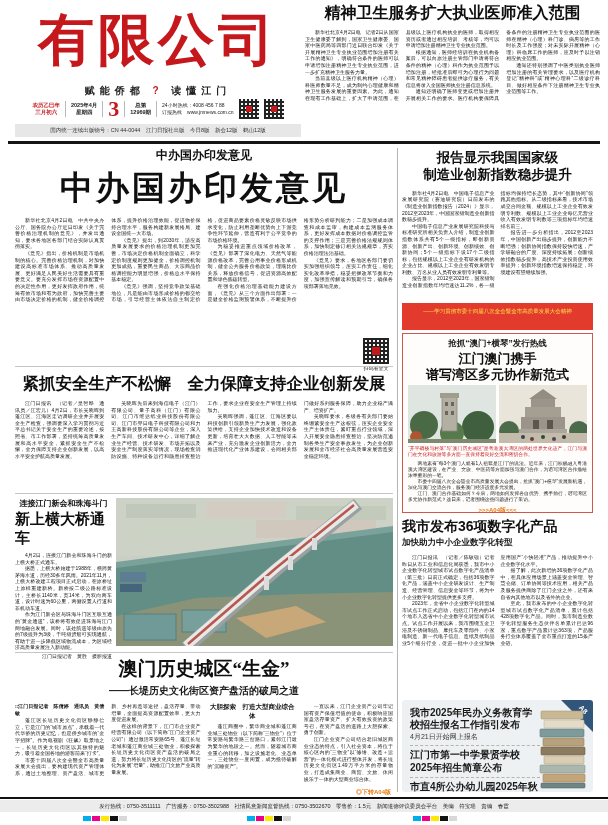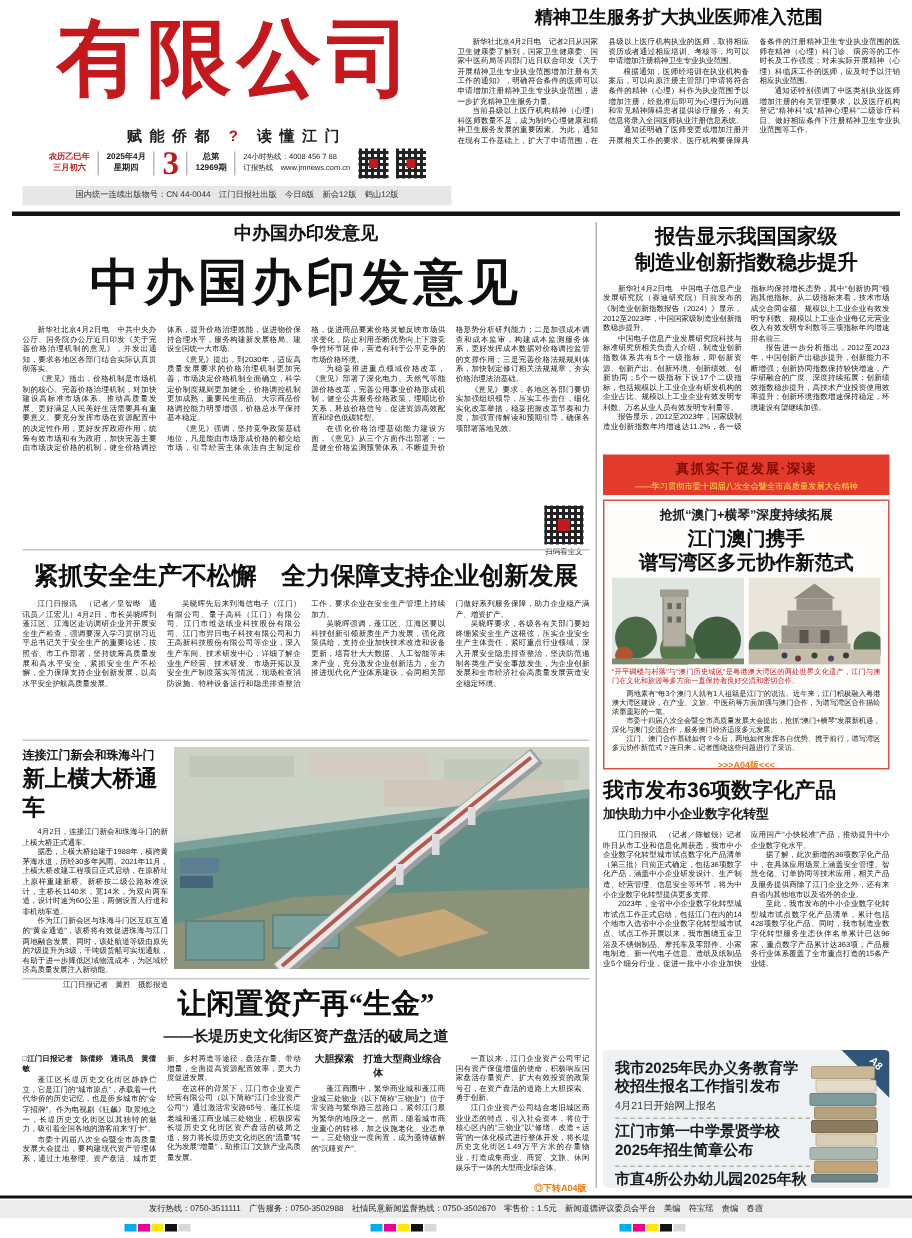--- a/index.html
+++ b/index.html
@@ -111,21 +111,21 @@
       <div>24小时热线：4008 456 7 88</div>
       <div>订报热线　www.jmnews.com.cn</div>
     </div>
     <div class="qr"></div>
     <div class="qr"></div>
   </div>
 
   <div class="abs pub-bar">国内统一连续出版物号：CN 44-0044　江门日报社出版　今日8版　新会12版　鹤山12版</div>
 
   <div class="abs" style="left:305px;top:2px;width:295px;">
-    <div class="headline" style="font-size:12px;margin-top:1px;">精神卫生服务扩大执业医师准入范围</div>
+    <div class="headline" style="font-size:16px;margin-top:1px;">精神卫生服务扩大执业医师准入范围</div>
     <div class="body cols3" style="margin-top:5px;height:88px;">
         <p>新华社北京4月2日电　记者2日从国家卫生健康委了解到，国家卫生健康委、国家中医药局等四部门近日联合印发《关于开展精神卫生专业执业范围增加注册有关工作的通知》，明确符合条件的医师可以申请增加注册精神卫生专业执业范围，进一步扩充精神卫生服务力量。</p>
         <p>当前县级以上医疗机构精神（心理）科医师数量不足，成为制约心理健康和精神卫生服务发展的重要因素。为此，通知在现有工作基础上，扩大了申请范围，在县级以上医疗机构执业的医师，取得相应资历或者通过相应培训、考核等，均可以申请增加注册精神卫生专业执业范围。</p>
         <p>根据通知，医师经培训在执业机构备案后，可以向原注册主管部门申请将符合条件的精神（心理）科作为执业范围予以增加注册，经批准后即可为心理行为问题和常见精神障碍患者提供诊疗服务，有关信息将录入全国医师执业注册信息系统。</p>
         <p>通知还明确了医师变更或增加注册并开展相关工作的要求。医疗机构要保障具备条件的注册精神卫生专业执业范围的医师在精神（心理）科门诊、病房等的工作时长及工作强度；对未实际开展精神（心理）科临床工作的医师，应及时予以注销相应执业范围。</p>
         <p>通知还特别强调了中医类别执业医师增加注册的有关管理要求，以及医疗机构登记“精神科”或“精神心理科”二级诊疗科目、做好相应条件下注册精神卫生专业执业范围等工作。</p>
       </div>
   </div>
 
   <div class="abs" style="left:8px;top:141px;width:592px;height:3px;background:#151515;"></div>
@@ -159,21 +159,21 @@
         <p>吴晓晖先后来到海信电子（江门）有限公司、量子高科（江门）有限公司、江门市维达纸业科技股份有限公司、江门市羿日电子科技有限公司和力王高新科技股份有限公司等企业，深入生产车间、技术研发中心，详细了解企业生产经营、技术研发、市场开拓以及安全生产制度落实等情况，现场检查消防设施、特种设备运行和隐患排查整治工作，要求企业在安全生产管理上持续加力。</p>
         <p>吴晓晖强调，蓬江区、江海区要以科技创新引领新质生产力发展，强化政策供给，支持企业加快技术改造和设备更新，培育壮大大数据、人工智能等未来产业，充分激发企业创新活力，全力推进现代化产业体系建设，会同相关部门做好系列服务保障，助力企业稳产满产、增资扩产。</p>
         <p>吴晓晖要求，各级各有关部门要始终绷紧安全生产这根弦，压实企业安全生产主体责任，紧盯重点行业领域，深入开展安全隐患排查整治，坚决防范遏制各类生产安全事故发生，为企业创新发展和全市经济社会高质量发展营造安全稳定环境。</p>
       </div>
   </div>
 
   <div class="abs hr" style="left:15px;top:493px;width:378px;"></div>
 
   <div class="abs" style="left:15px;top:498px;width:378px;height:150px;">
     <div style="position:absolute;left:0;top:0;width:97px;">
-      <div class="kicker-blk" style="font-size:8px;text-align:left;">连接江门新会和珠海斗门</div>
+      <div class="kicker-blk" style="font-size:8px;text-align:center;">连接江门新会和珠海斗门</div>
       <div class="headline" style="font-size:15px;text-align:left;margin-top:1px;">新上横大桥通车</div>
       <div class="body" style="margin-top:4px;">
           <p>4月2日，连接江门新会和珠海斗门的新上横大桥正式通车。</p>
           <p>据悉，上横大桥始建于1988年，横跨黄茅海水道，历经30多年风雨。2021年11月，上横大桥改建工程项目正式启动，在原桥址上原样重建新桥。新桥按二级公路标准设计，主桥长1140米，宽14米，为双向两车道，设计时速为60公里，两侧设置人行道和非机动车道。</p>
           <p>作为江门新会区与珠海斗门区互联互通的“黄金通道”，该桥将有效促进珠海与江门两地融合发展。同时，该处航道等级由原先的7级提升为3级，千吨级货船可实现通航，有助于进一步降低区域物流成本，为区域经济高质量发展注入新动能。</p>
         </div>
       <div class="sign">江门日报记者　黄胜　摄影报道</div>
     </div>
     <svg style="position:absolute;left:101px;top:0;" width="277" height="148" viewBox="0 0 277 148">
       <rect width="277" height="148" fill="#c9cfc4"></rect>
@@ -196,21 +196,21 @@
       <path d="M72,146 L160,70 L238,7" stroke="#b8574d" stroke-width="2.5" fill="none"></path>
       <rect x="148" y="78" width="5" height="14" fill="#dcdcdc"></rect>
       <rect x="172" y="58" width="5" height="14" fill="#dcdcdc"></rect>
       <rect x="196" y="40" width="5" height="12" fill="#dcdcdc"></rect>
     </svg>
   </div>
 
   <div class="abs hr" style="left:15px;top:652px;width:378px;"></div>
 
   <div class="abs" style="left:15px;top:656px;width:378px;">
-    <div class="headline" style="font-size:19px;">让闲置资产再“生金”</div>
+    <div class="headline" style="font-size:19px;">澳门历史城区“生金”</div>
     <div class="center" style="font-size:10px;font-weight:bold;margin-top:2px;">——长堤历史文化街区资产盘活的破局之道</div>
     <div style="position:relative;margin-top:5px;height:94px;">
       <div class="body cols4" style="height:94px;">
         <div class="byline">□江门日报记者　陈倩婷　通讯员　黄倩敏</div>
         <div>
             <p>蓬江区长堤历史文化街区静静伫立，它是江门的“城市原点”，承载着一代代华侨的历史记忆，也是侨乡城市的“金字招牌”。作为电视剧《狂飙》取景地之一，长堤历史文化街区以其独特的魅力，吸引着全国各地的游客前来“打卡”。</p>
             <p>市委十四届八次全会暨全市高质量发展大会提出，要构建现代资产管理体系，通过土地整理、资产盘活、城市更新、乡村再造等途径，盘活存量、带动增量，全面提高资源配置效率，更大力度促进发展。</p>
             <p>在这样的背景下，江门市企业资产经营有限公司（以下简称“江门企业资产公司”）通过激活常安路65号、蓬江长堤老城和蓬江商业城三处物业，积极探索长堤历史文化街区资产盘活的破局之道，努力将长堤历史文化街区的“流量”转化为发展“增量”，助推江门文旅产业高质量发展。</p>
           </div>
         <div class="subhead">大胆探索　打造大型商业综合体</div>
@@ -233,26 +233,25 @@
     </div>
     <div class="body cols2" style="margin-top:6px;height:110px;">
         <p>新华社4月2日电　中国电子信息产业发展研究院（赛迪研究院）日前发布的《制造业创新指数报告（2024）》显示，2012至2023年，中国国家级制造业创新指数稳步提升。</p>
         <p>中国电子信息产业发展研究院科技与标准研究所相关负责人介绍，制造业创新指数体系共有5个一级指标，即创新资源、创新产出、创新环境、创新绩效、创新协同；5个一级指标下设17个二级指标，包括规模以上工业企业有研发机构的企业占比、规模以上工业企业有效发明专利数、万名从业人员有效发明专利量等。</p>
         <p>报告显示，2012至2023年，国家级制造业创新指数年均增速达11.2%，各一级指标均保持增长态势，其中“创新协同”领跑其他指标。从二级指标来看，技术市场成交合同金额、规模以上工业企业有效发明专利数、规模以上工业企业每亿元营业收入有效发明专利数等三项指标年均增速排名前三。</p>
         <p>报告进一步分析指出，2012至2023年，中国创新产出稳步提升，创新能力不断增强；创新协同指数保持较快增速，产学研融合的广度、深度持续拓展；创新绩效指数稳步提升，高技术产业投资使用效率提升；创新环境指数增速保持稳定，环境建设有望继续加强。</p>
       </div>
   </div>
 
   <div class="abs banner">
-    <div class="banner-l1">真抓实干促发展·深读</div>
     <div class="banner-l2">——学习贯彻市委十四届八次全会暨全市高质量发展大会精神</div>
   </div>
 
   <div class="abs macau-box">
-    <div class="center" style="font-size:8.5px;font-weight:bold;">抢抓“澳门+横琴”深度持续拓展</div>
+    <div class="center" style="font-size:8.5px;font-weight:bold;">抢抓“澳门+横琴”发行热线</div>
     <div class="headline" style="font-size:13px;line-height:1.2;margin-top:1px;">
       <div>江门澳门携手</div>
       <div>谱写湾区多元协作新范式</div>
     </div>
     <div class="photo-row">
       <svg width="88" height="58" viewBox="0 0 88 58">
         <rect width="88" height="58" fill="#dfe6e2"></rect>
         <circle cx="16" cy="40" r="14" fill="#4a6a45"></circle>
         <circle cx="70" cy="42" r="16" fill="#3f5f3f"></circle>
         <circle cx="44" cy="48" r="12" fill="#567a4b"></circle>

